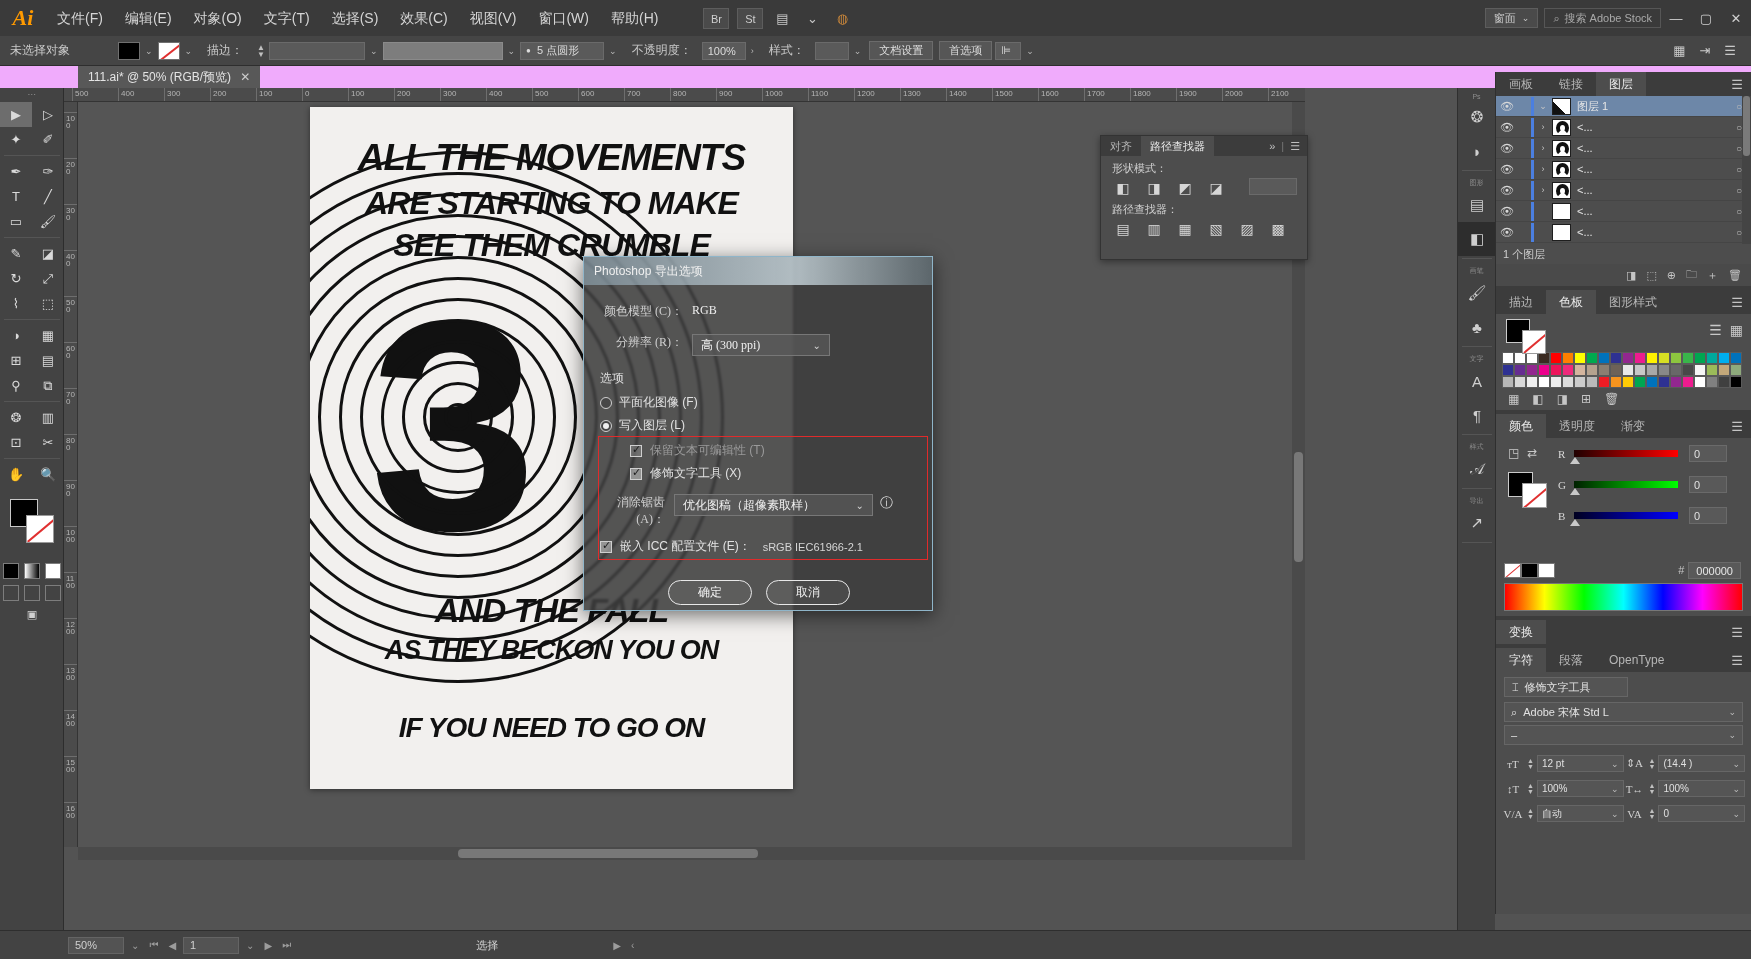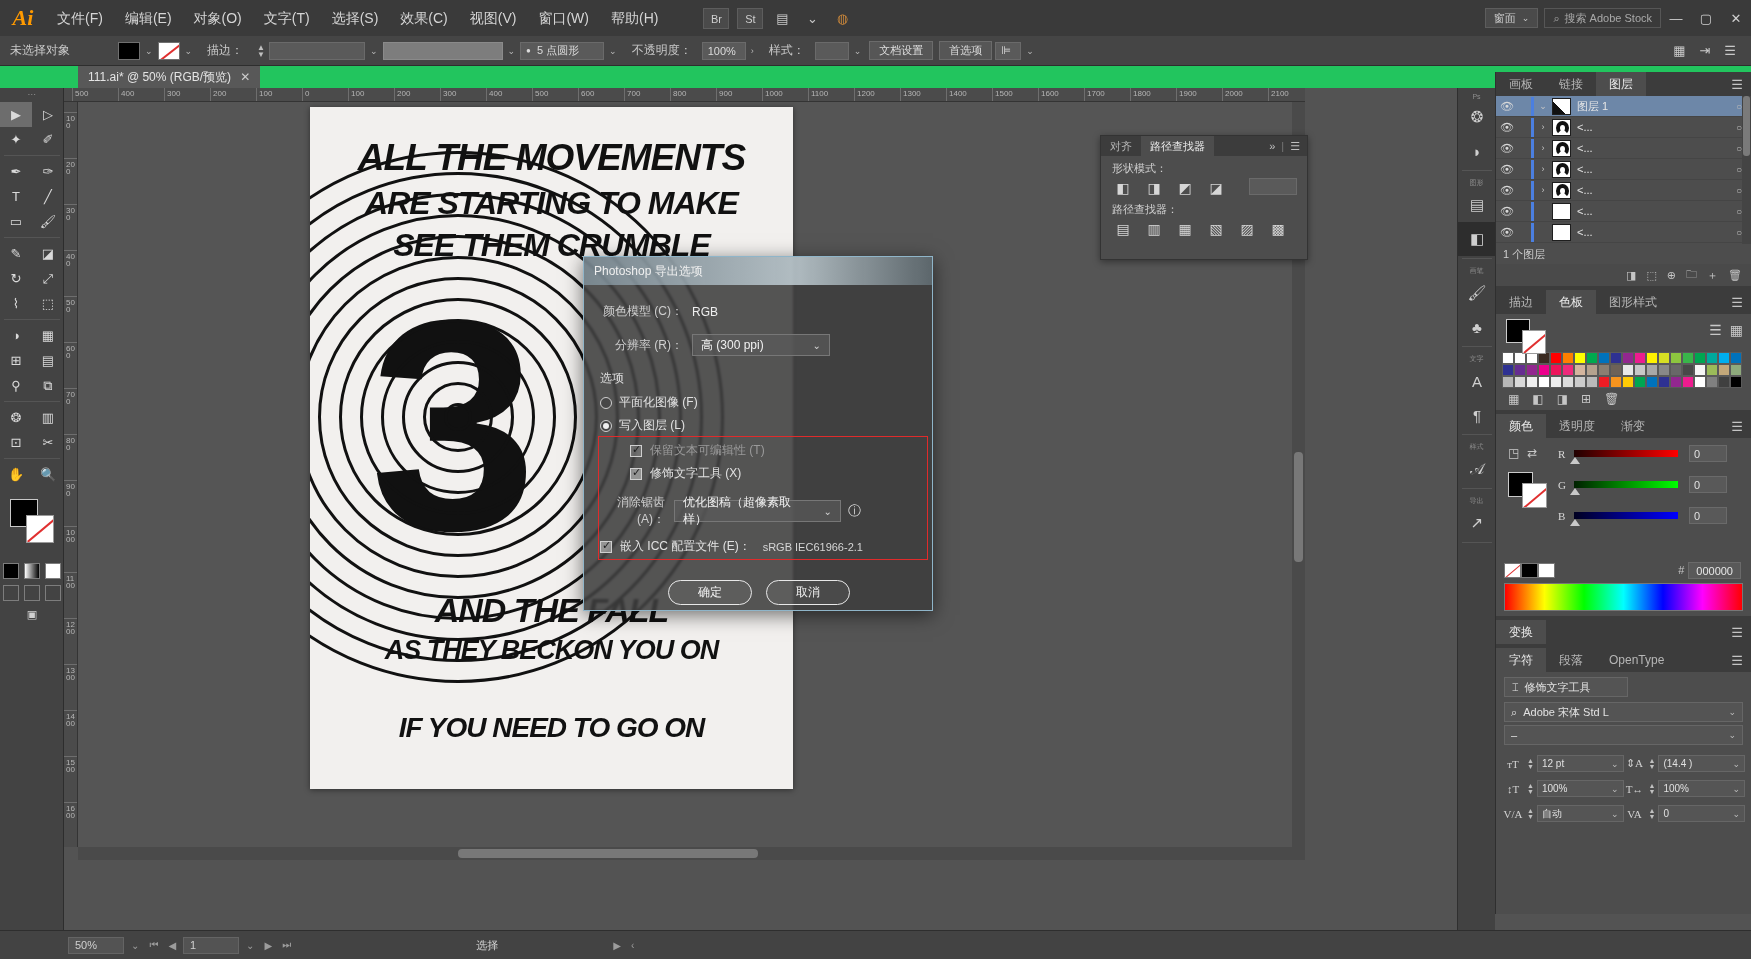--- a/index.html
+++ b/index.html
@@ -35,21 +35,21 @@
   .cb-field{ height:18px; background:#5a5a5a; border:1px solid #6a6a6a;
     min-width:96px; display:flex; align-items:center; padding:0 5px;
     font-size:11px; color:#dcdcdc; }
   .cb-field.gray{ background:#7d7d7d; border-color:#8a8a8a; min-width:120px; }
   .cb-btn{ height:19px; background:#565656; border:1px solid #6b6b6b; padding:0 9px;
     display:flex; align-items:center; font-size:11px; color:#dedede; margin:0 3px; }
   .cb-right{ margin-left:auto; display:flex; align-items:center; padding-right:8px; }
 
   
   .tabstrip{ position:absolute; left:0; top:66px; width:1751px; height:22px;
-    background:#22c55e; }
+    background:#f0abfc; }
   .doctab{ position:absolute; left:78px; top:0; height:22px; background:#585858;
     display:flex; align-items:center; padding:0 10px; font-size:12px; color:#e4e4e4; }
   .doctab .x{ margin-left:9px; font-size:12px; color:#cdcdcd; }
 
   
   .toolbox{ position:absolute; left:0; top:88px; width:64px; height:871px;
     background:#434343; border-right:1px solid #2d2d2d; }
   .tb-head{ height:14px; text-align:center; font-size:8px; color:#9a9a9a; line-height:14px; }
   .tb-grid{ display:flex; flex-wrap:wrap; width:64px; }
   .tool{ width:32px; height:25px; display:flex; align-items:center;
@@ -210,22 +210,22 @@
     justify-content:center; font-size:14px; color:#d6d6d6; }
 
   
   .dlg-overlay{ position:absolute; left:583px; top:256px; width:350px; height:355px;
     background:rgba(62,62,62,.88); border:1px solid #8fb5c9;
     box-shadow:0 4px 18px rgba(0,0,0,.55); backdrop-filter:blur(1px); }
   .dlg-title{ height:28px; display:flex; align-items:center; padding-left:10px;
     font-size:12px; color:#f0f0f0;
     background:linear-gradient(to right,rgba(150,175,190,.55),rgba(210,225,232,.75) 62%,rgba(120,140,150,.5)); }
   .dlg-body{ position:relative; padding:18px 0 0 0; }
-  .dr{ display:flex; align-items:center; padding:0 16px; margin-bottom:14px;
-    font-size:12px; color:#dcdcdc; }
+  .dr{ display:flex; align-items:flex-start; padding:0 16px; margin-bottom:14px;
+    font-size:12px; color:#dcdcdc;font-family:Liberation Serif, serif; }
   .dr .lbl{ width:92px; text-align:right; padding-right:9px; color:#cfcfcf; }
   .dr .val{ font-size:12px; color:#efefef; }
   .d-select{ height:22px; background:rgba(90,90,90,.75); border:1px solid #777;
     display:flex; align-items:center; padding:0 8px; font-size:12px; color:#f0f0f0; }
   .d-select .cv{ margin-left:auto; font-size:10px; color:#d4d4d4; padding-left:10px; }
   .sect{ font-size:12px; color:#dedede; padding-left:16px; margin-bottom:7px; }
   .radio-row{ display:flex; align-items:center; padding-left:16px; font-size:12px;
     color:#e2e2e2; margin-bottom:6px; gap:7px; }
   .radio{ width:12px; height:12px; border-radius:50%; border:1px solid #cfcfcf;
     position:relative; background:rgba(0,0,0,.15); }
@@ -934,21 +934,21 @@
         <span class="dim">保留文本可编辑性 (T)</span>
       </div>
 
       <div class="cb-row" style="padding-left:46px;margin-bottom:12px;">
         <div class="ckbox on"></div>
         <span>修饰文字工具 (X)</span>
       </div>
 
       <div class="dr" style="margin-bottom:10px;">
         <div class="lbl" style="width:74px;">消除锯齿 (A)：</div>
-        <div class="d-select" style="width:167px;">
+        <div class="d-select" style="width:199px;">
           <span>优化图稿（超像素取样）</span>
           <span class="cv">⌄</span>
         </div>
         <span style="padding-left:7px;font-size:13px;color:#d8d8d8;">ⓘ</span>
       </div>
 
       <div class="cb-row" style="padding-left:16px;">
         <div class="ckbox on"></div>
         <span>嵌入 ICC 配置文件 (E)：</span>
         <span style="font-size:11px;color:#d6d6d6;padding-left:4px;">sRGB IEC61966-2.1</span>

